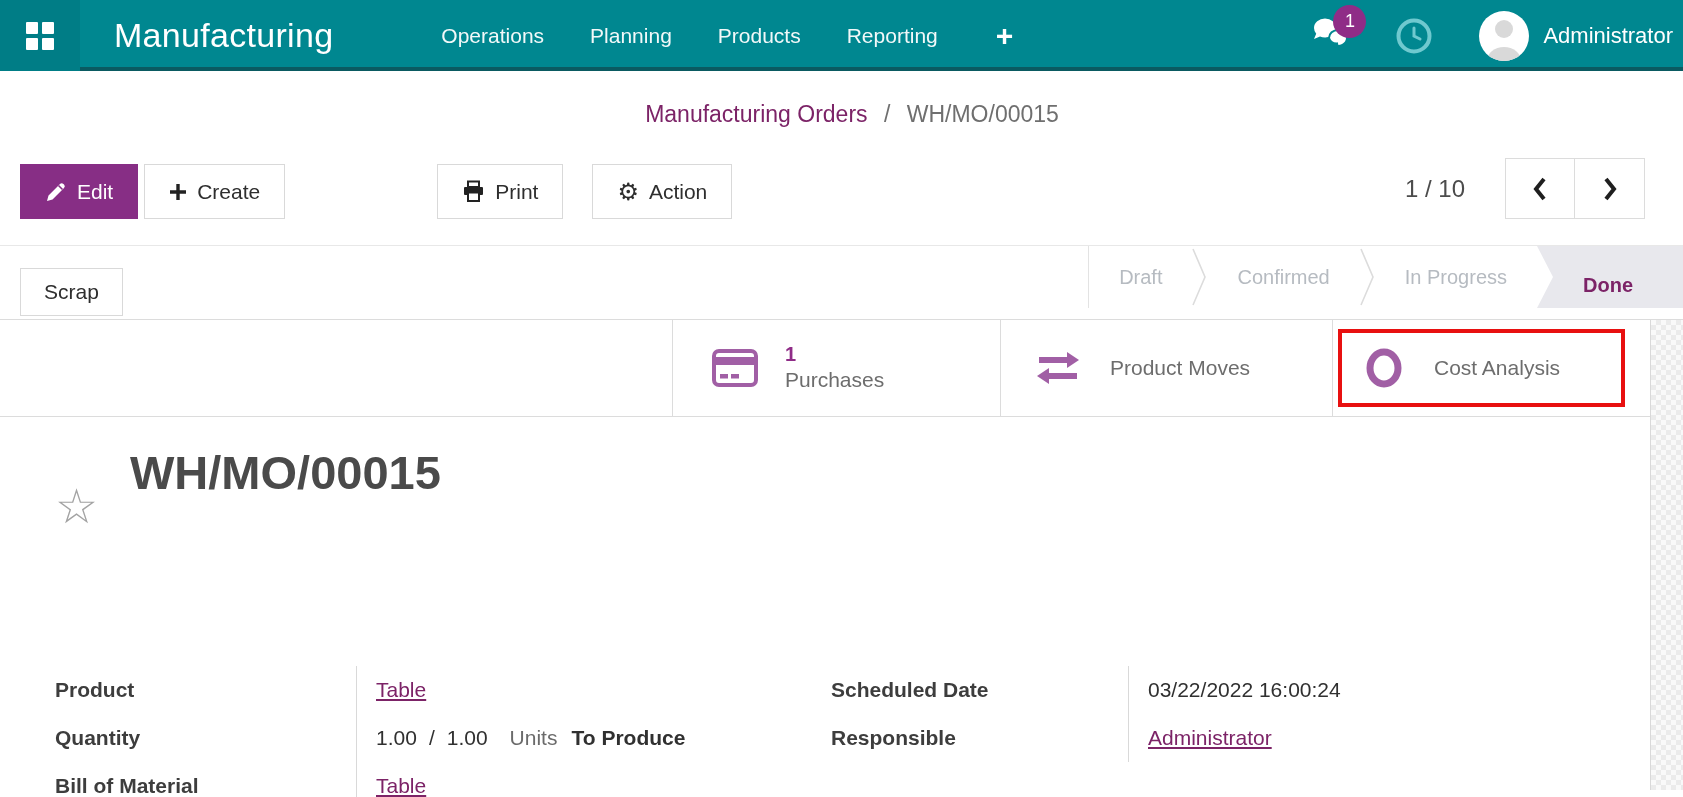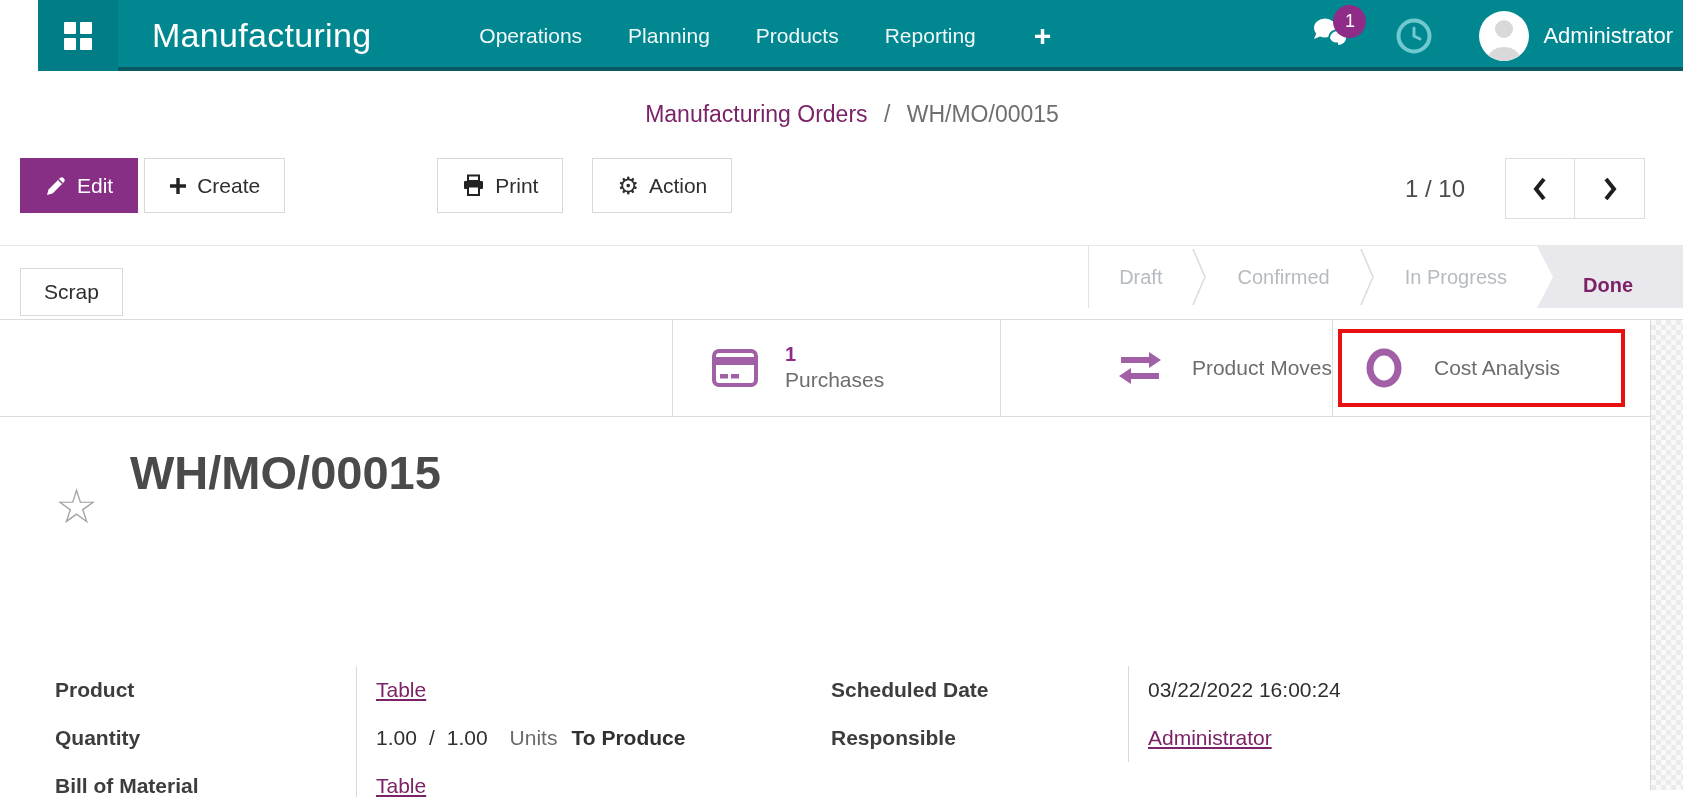--- a/index.html
+++ b/index.html
@@ -1,20 +1,20 @@
 <!DOCTYPE html>
 <html><head>
 <meta charset="utf-8">
 <style>
   * { margin:0; padding:0; box-sizing:border-box; }
   html,body { width:1683px; height:797px; overflow:hidden; background:#fff;
               font-family:"Liberation Sans", sans-serif; color:#333; }
 
   
-  .navbar { position:relative; height:71px; background:#008790; display:flex; align-items:center; color:#fff;margin-left:38px; }
+  .navbar { position:relative; height:71px; background:#008790; display:flex; align-items:center; color:#fff; }
   .navbar::after { content:""; position:absolute; left:80px; right:0; bottom:0; height:4px; background:#0a5a61; }
   .apps-btn { width:80px; height:71px; background:#007d86; display:flex; align-items:center; justify-content:center; cursor:pointer; }
   .apps-grid { display:grid; grid-template-columns:12px 12px; grid-template-rows:12px 12px; gap:4px; }
   .apps-grid span { background:#fff; border-radius:1px; }
   .app-title { font-size:34px; font-weight:500; margin-left:34px; letter-spacing:.3px; cursor:pointer; }
   .nav-menus { display:flex; gap:46px; margin-left:108px; font-size:21px; }
   .nav-menu { cursor:pointer; opacity:.95; }
   .nav-plus { margin-left:58px; font-size:30px; font-weight:700; cursor:pointer; line-height:1; }
   .nav-right { margin-left:auto; display:flex; align-items:center; padding-right:10px; }
   .chat-wrap { position:relative; margin-right:42px; cursor:pointer; }
@@ -24,21 +24,21 @@
   .avatar { width:50px; height:50px; border-radius:50%; background:#fff; overflow:hidden; display:flex; align-items:flex-end; justify-content:center; }
   .user-name { font-size:22px; margin-left:14px; cursor:pointer; }
 
   
   .breadcrumb { padding:30px 0 0 21px; font-size:23px;text-align:center; }
   .bc-parent { color:#7c2367; cursor:pointer; }
   .bc-sep { color:#6f6f6f; margin:0 10px; }
   .bc-current { color:#6f6f6f; }
 
   
-  .cp-row { margin-top:30px; padding:0 38px 0 20px; display:flex; align-items:flex-start; }
+  .cp-row { margin-top:30px; padding:0 38px 0 20px; display:flex; align-items:flex-end; }
   .btn { height:55px; display:inline-flex; align-items:center; gap:10px; padding:0 24px;
          font-size:21px; background:#fff; border:1px solid #d9d9d9; color:#2e2e2e; cursor:pointer; }
   .btn-primary { background:#872e85; border-color:#872e85; color:#fff; }
   .btn-edit { margin-right:6px; }
   .btn-print { margin-left:152px; }
   .btn-action { margin-left:29px; }
   .gear-glyph { font-size:24px; line-height:1; }
   .pager { margin-left:auto; display:flex; align-items:center; }
   .pager-value { font-size:24px; color:#4c4c4c; margin-right:40px; }
   .pager-btn { width:70px; height:61px; background:#fff; border:1px solid #dcdcdc; display:flex;
@@ -62,21 +62,21 @@
   .sheet { position:relative; border-top:1px solid #dcdcdc; height:471px; background:#fff; }
   .checker { position:absolute; top:0; right:0; bottom:0; width:33px; border-left:1px solid #d9d9d9;
              background:repeating-conic-gradient(#ebebeb 0% 25%, #f9f9f9 0% 50%); background-size:10px 10px; }
   .sheet-content { width:1650px; height:100%; }
 
   
   .smart-row { height:97px; border-bottom:1px solid #dcdcdc; display:flex; }
   .smart-spacer { width:672px; }
   .smart-btn { border-left:1px solid #dcdcdc; display:flex; align-items:center; cursor:pointer; position:relative; }
   .sb-purchases { width:328px; padding-left:38px; gap:26px; }
-  .sb-moves { width:332px; padding-left:33px; gap:28px;justify-content:flex-end; }
+  .sb-moves { width:332px; padding-left:33px; gap:28px; }
   .sb-cost { width:318px; padding-left:31px; gap:28px; }
   .smart-text { display:flex; flex-direction:column; line-height:1.25; }
   .smart-count { color:#8f2c87; font-size:20px; font-weight:600; }
   .smart-label { color:#6d6d6d; font-size:21px; }
   .red-highlight { position:absolute; top:9px; bottom:9px; left:5px; right:25px; border:4px solid #e81010; pointer-events:none; }
 
   
   .title-wrap { position:relative; height:105px; margin-top:26px; }
   .fav-star { position:absolute; left:55px; top:40px; font-size:48px; color:#a3a3a3; cursor:pointer; line-height:1; }
   .record-title { position:absolute; left:130px; top:2px; font-size:47px; font-weight:700; color:#4a4a4a; }

